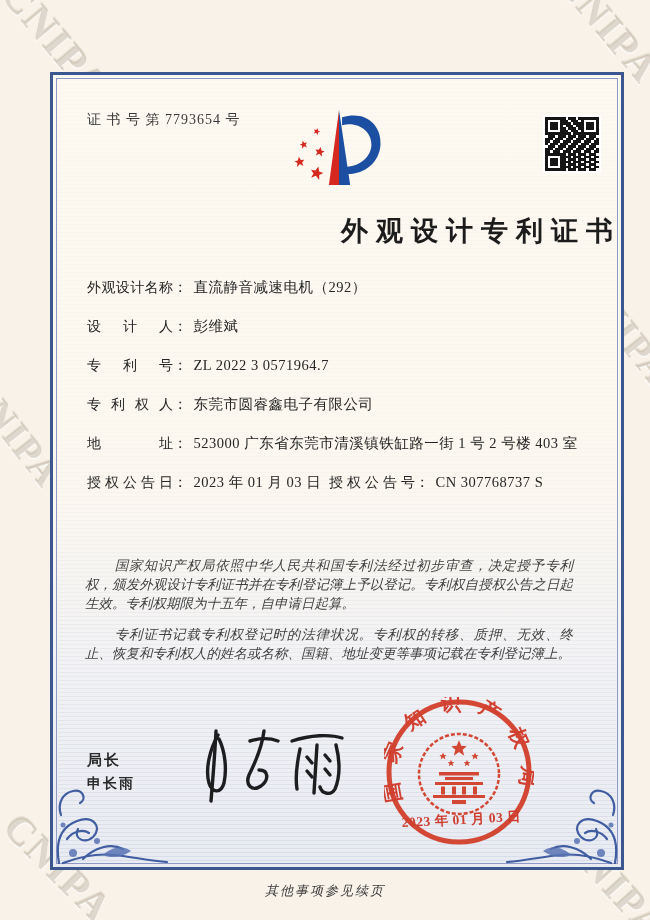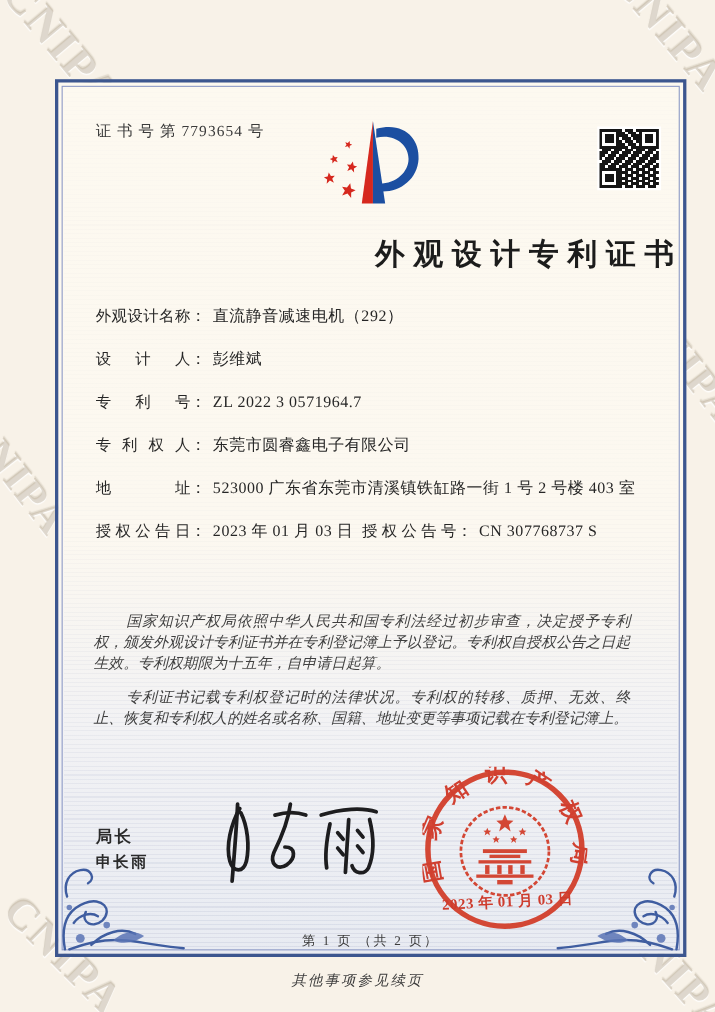--- a/index.html
+++ b/index.html
@@ -440,17 +440,16 @@
         <path d="M14,70 C20,62 30,60 36,64"></path>
       </g>
       <g fill="#5a74b5" opacity="0.85">
         <circle cx="20" cy="84" r="4"></circle>
         <circle cx="44" cy="72" r="3"></circle>
         <circle cx="10" cy="56" r="2.5"></circle>
         <path d="M50,86 C58,78 70,76 78,82 C70,88 58,90 50,86 Z"></path>
       </g>
     </svg>
 
-    <div id="page-indicator">第 1 页 （共 2 页）</div>
   </div>
 
   <div id="continuation-note">其他事项参见续页</div>
 </div>
 
 </body></html>

